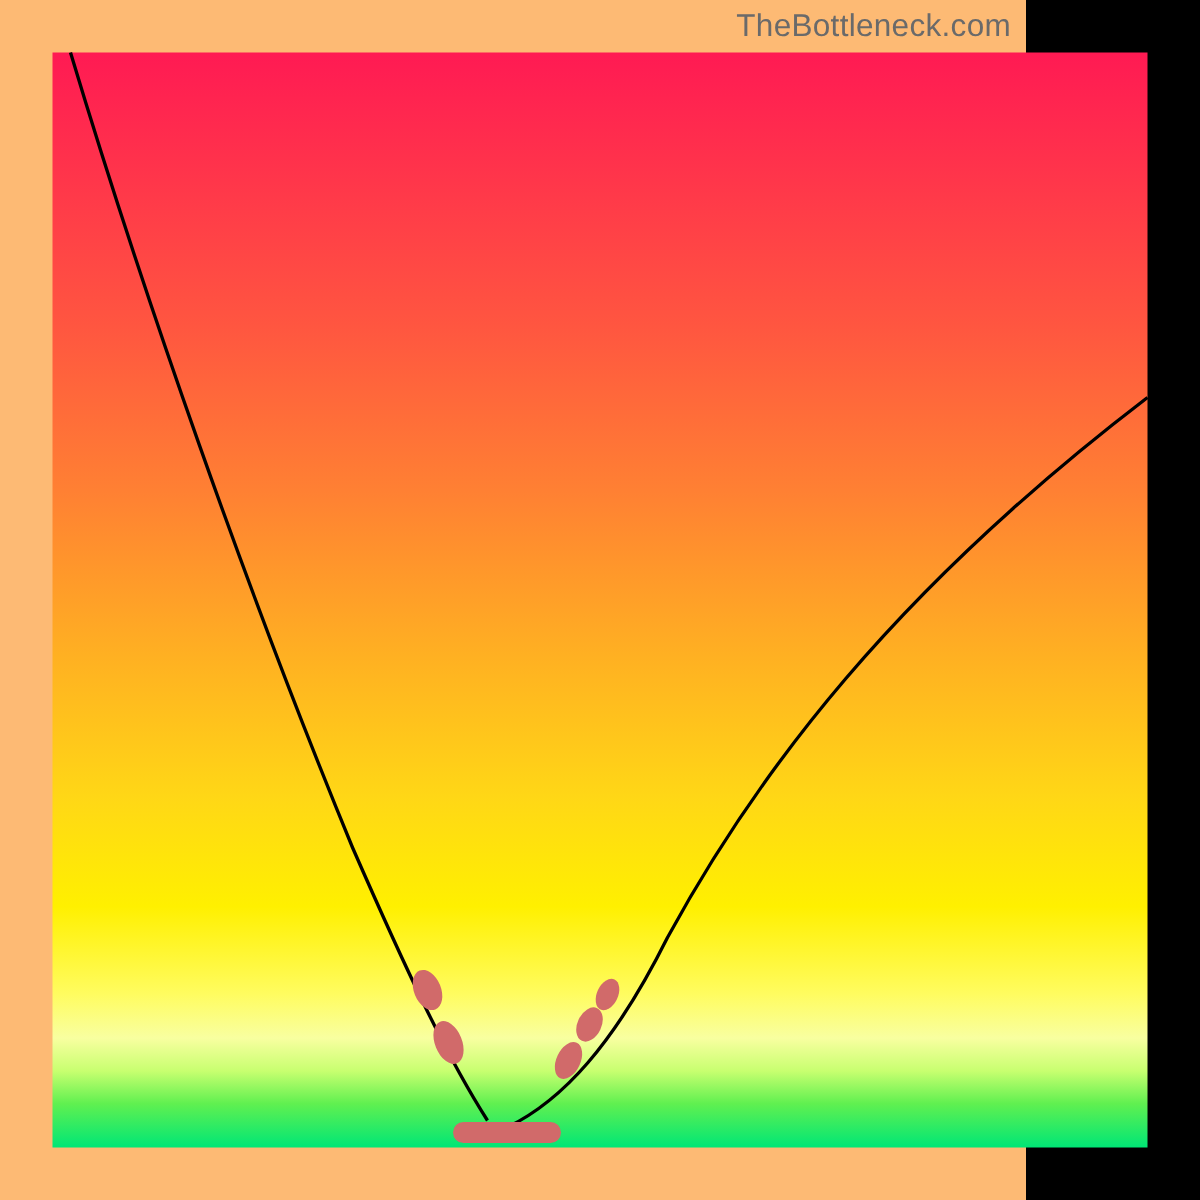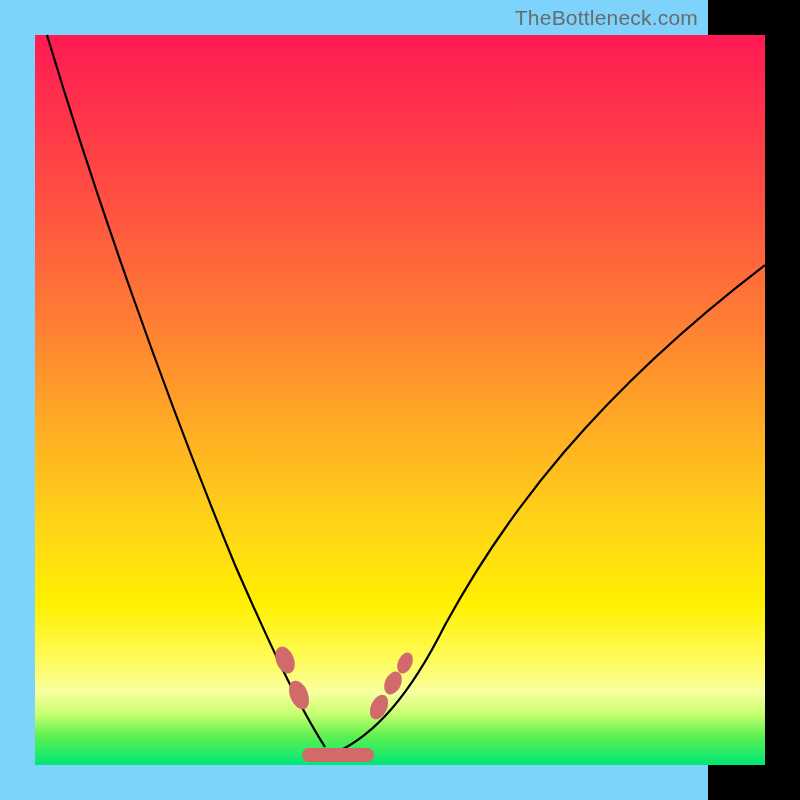--- a/index.html
+++ b/index.html
@@ -10,22 +10,21 @@
     background: #000;
     overflow: hidden;
     font-family: Arial, Helvetica, sans-serif;
   }
   .frame {
     position: absolute;
     left: 0;
     top: 0;
     width: 684px;
     height: 800px;
-    background: #7dd3fc;
-    padding-left: 24px;
+    background: #fdba74;
   }
   .plot-area {
     position: absolute;
     left: 35px;
     top: 35px;
     width: 730px;
     height: 730px;
     
     background: linear-gradient(
       to bottom,

